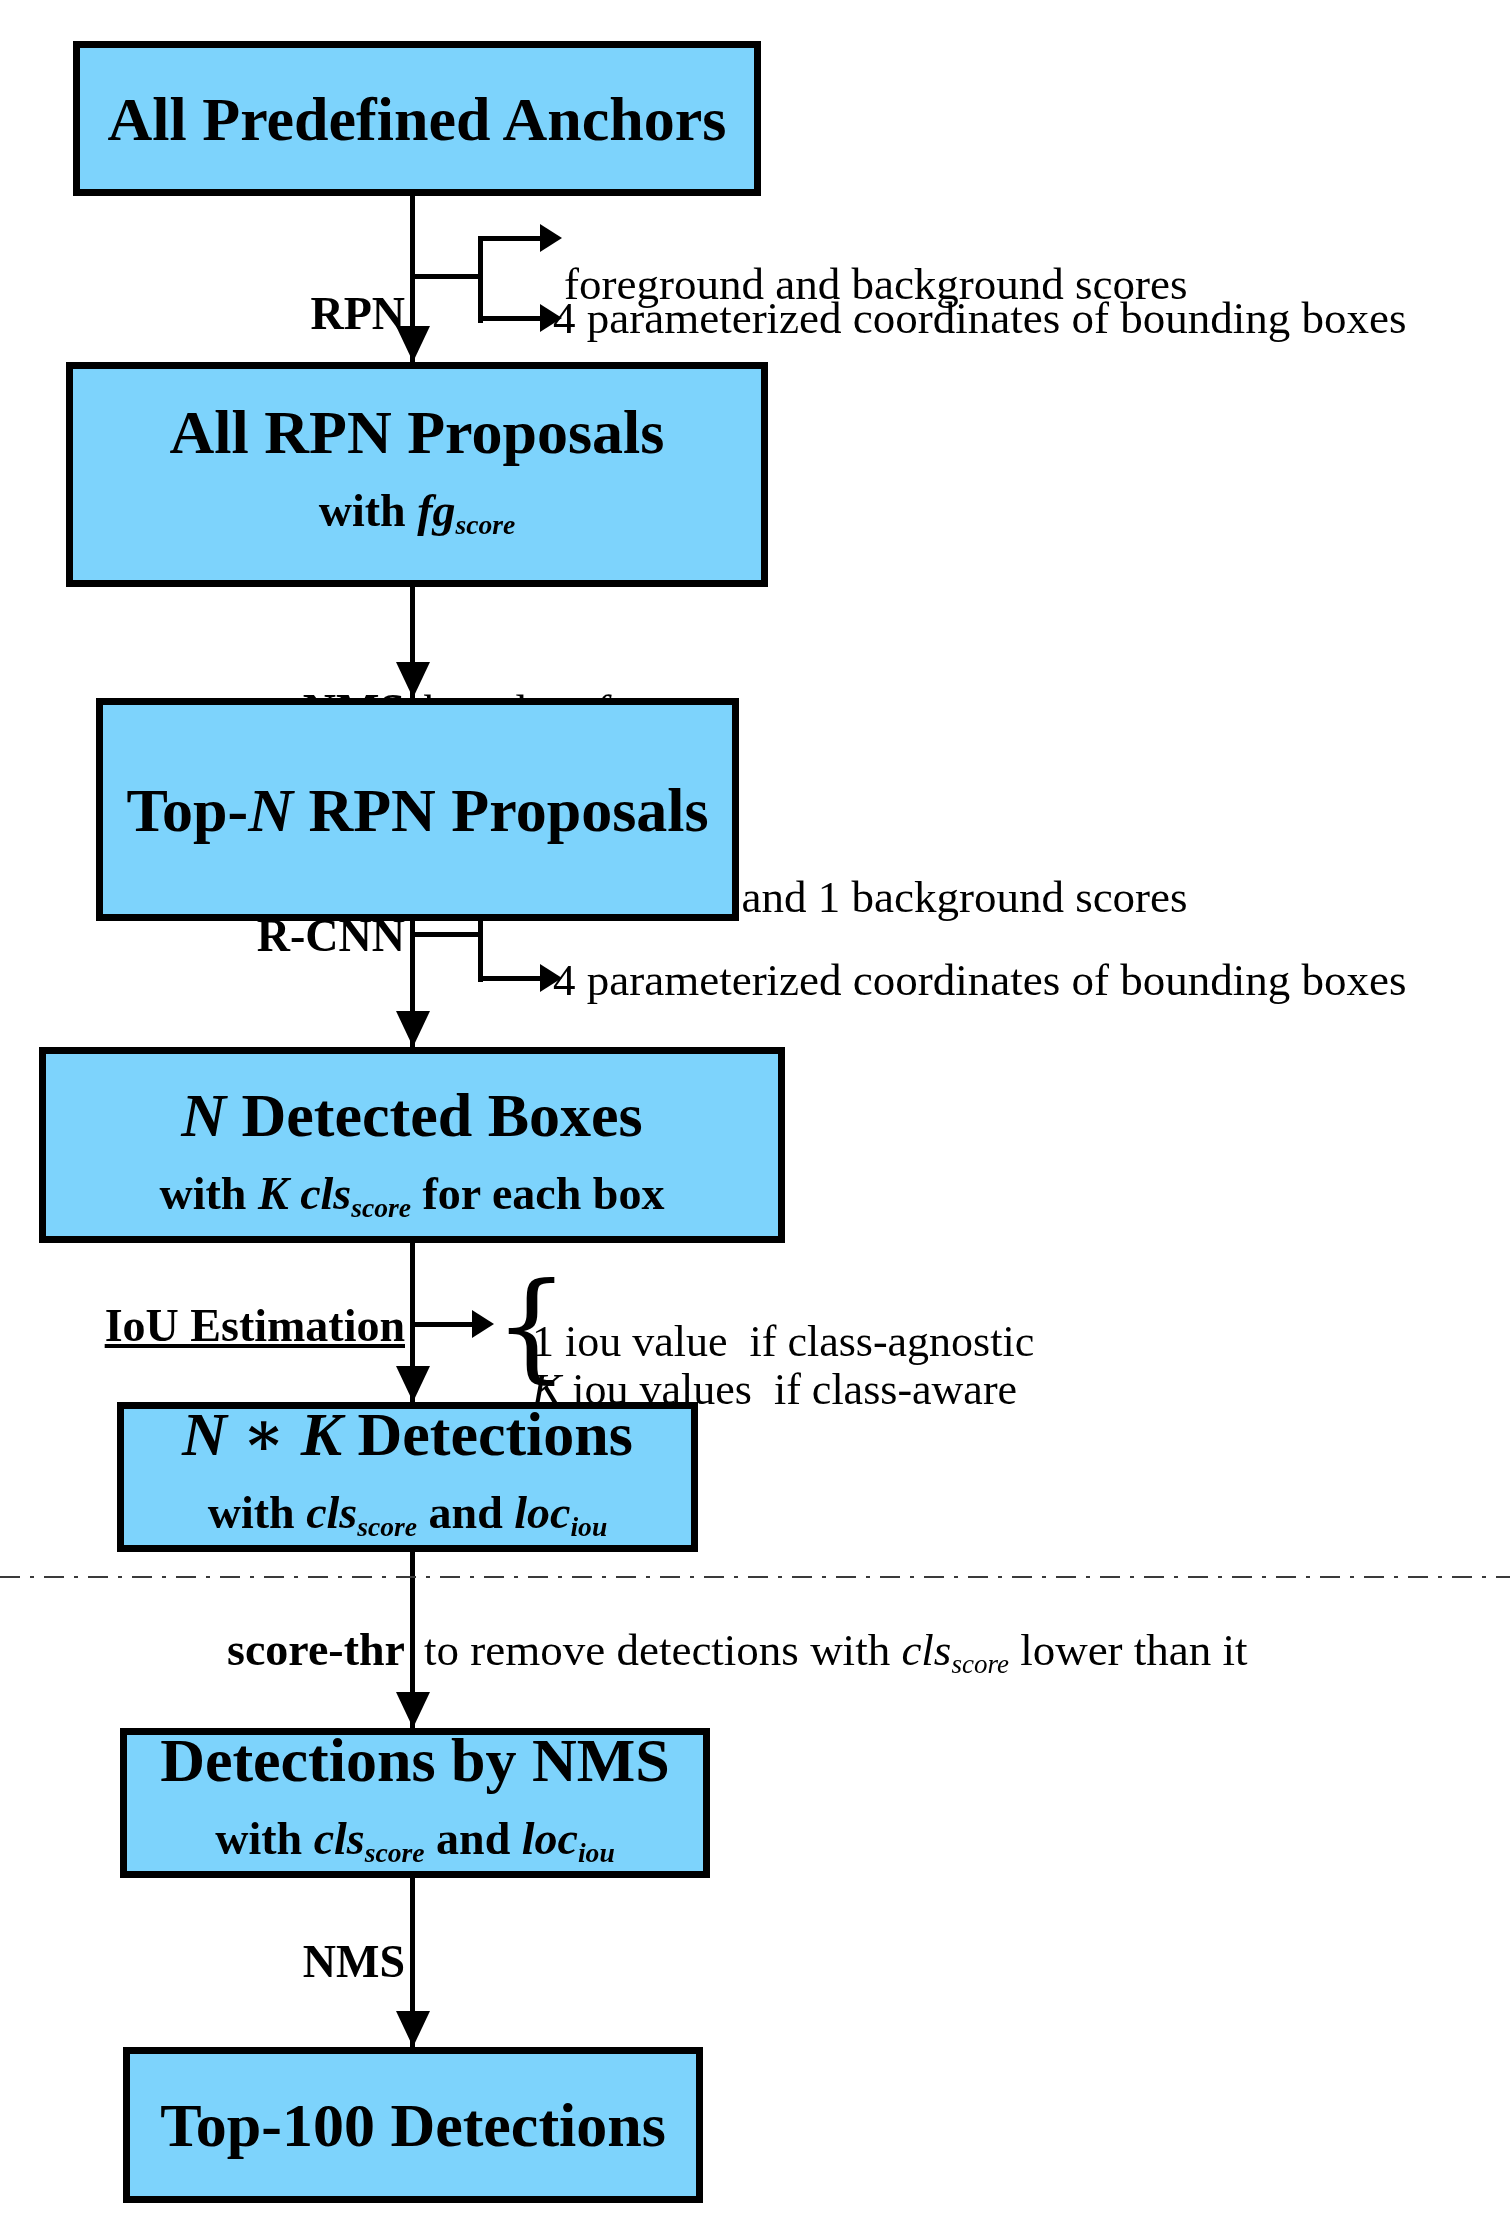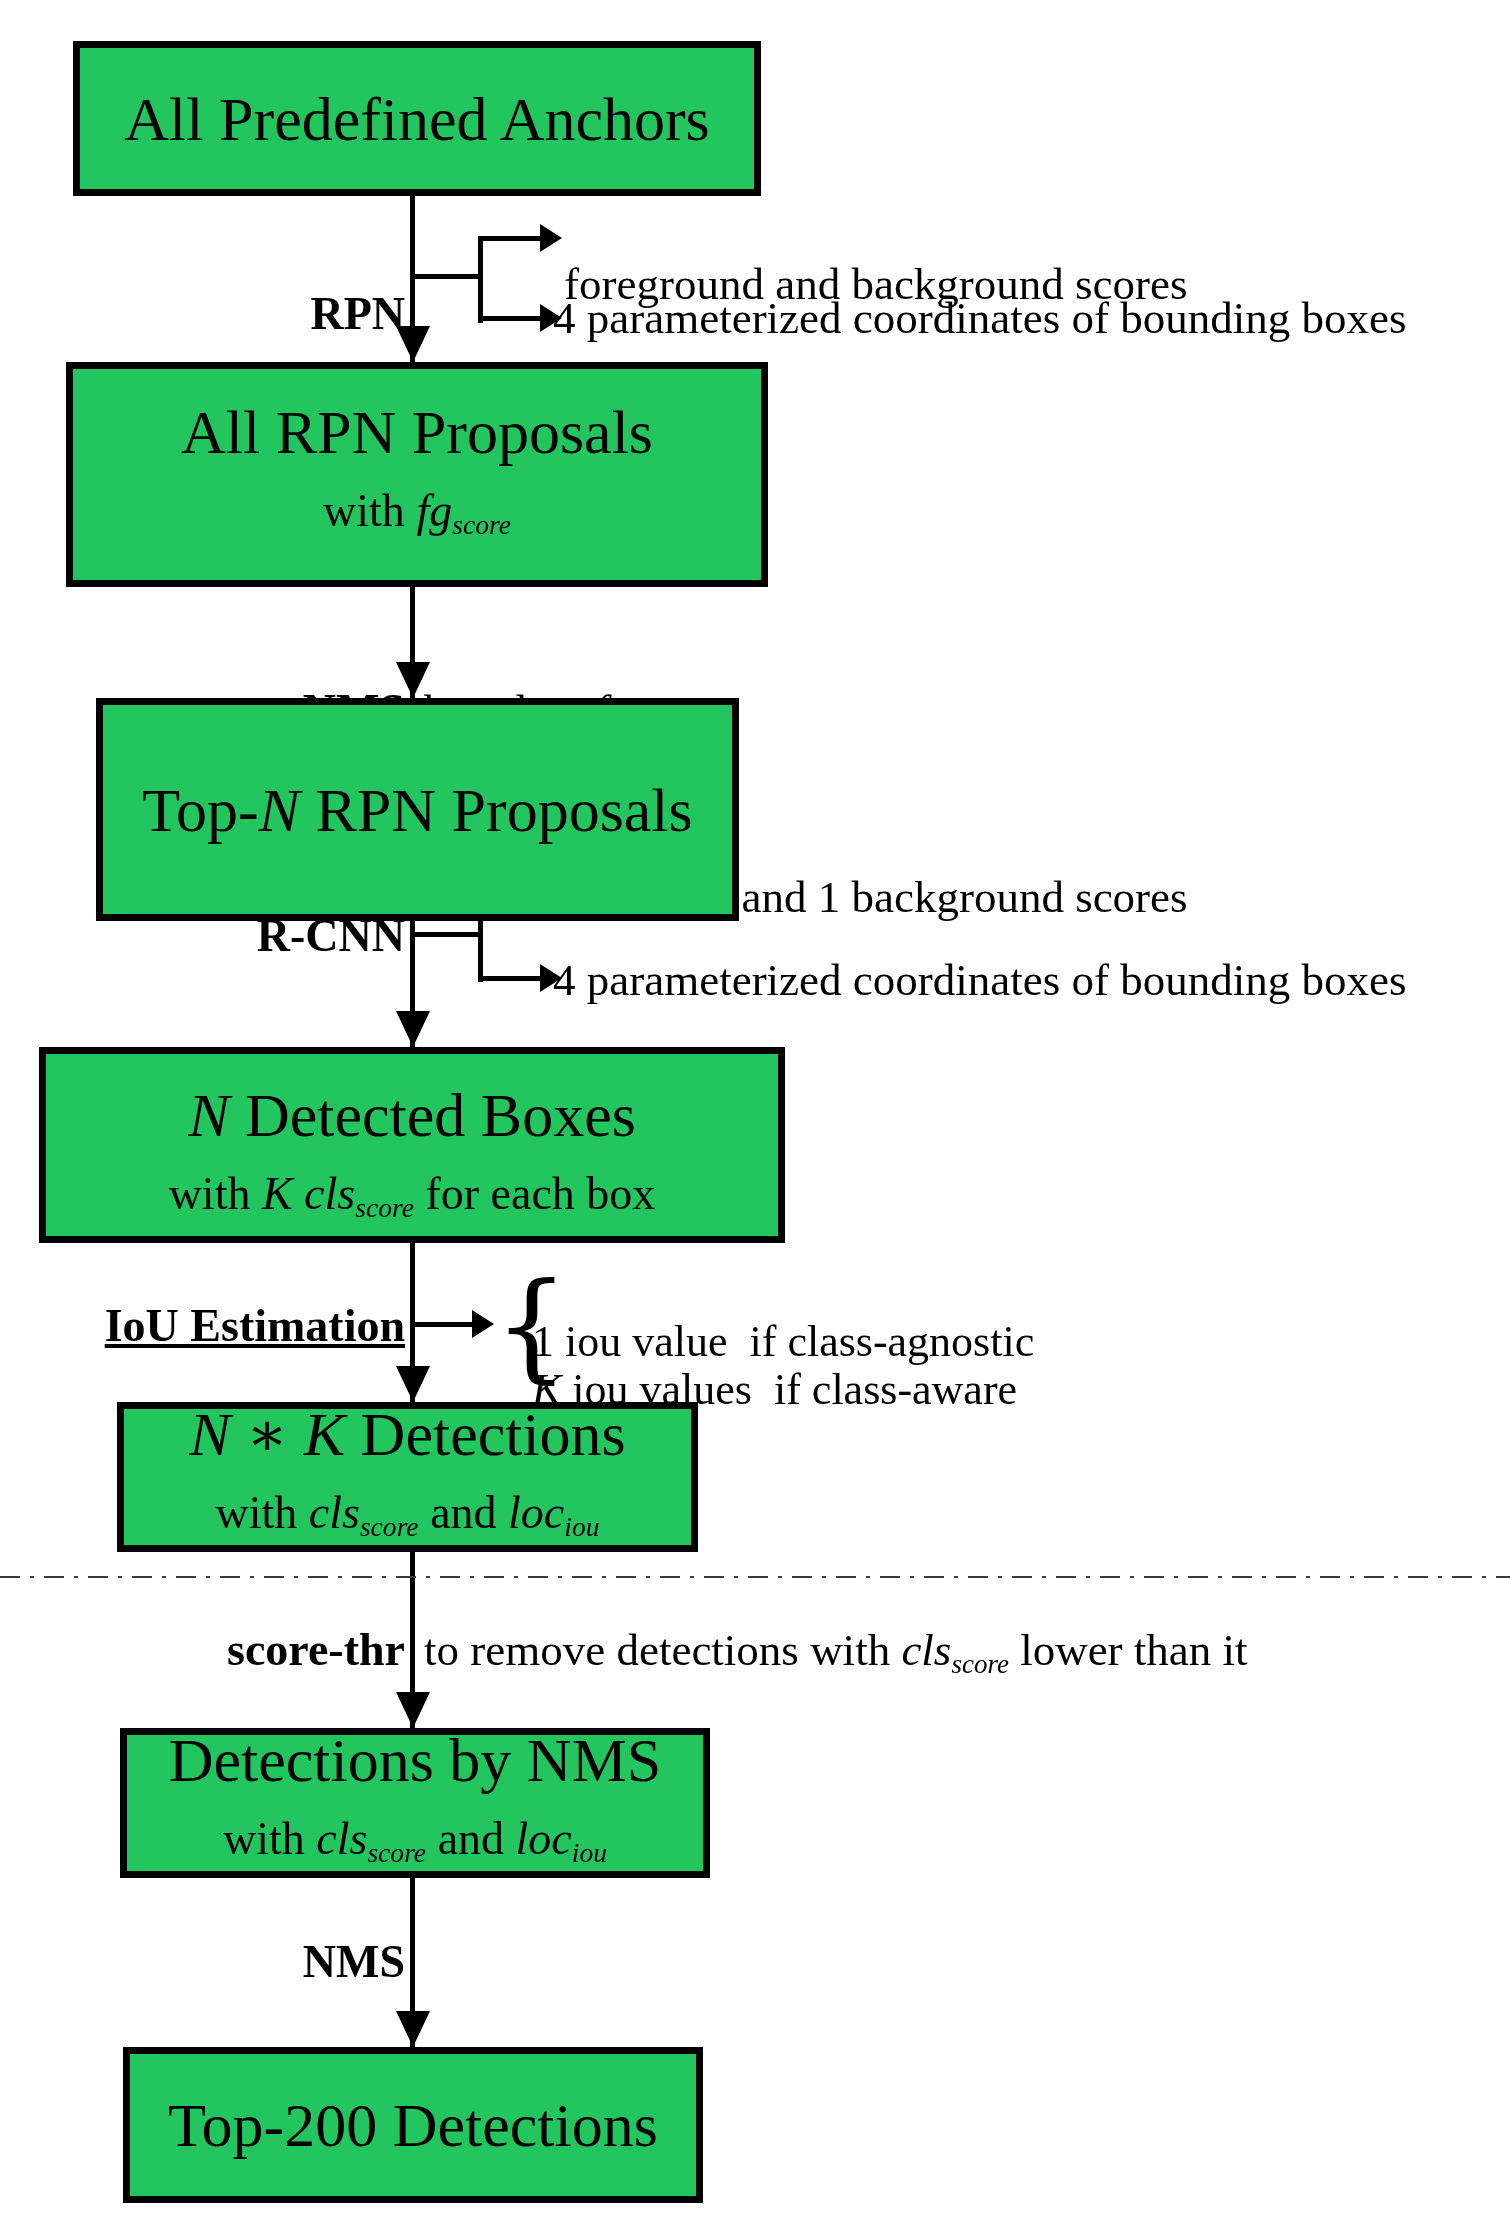--- a/index.html
+++ b/index.html
@@ -7,24 +7,25 @@
     position:relative;
     width:1510px;height:2233px;
     background:#ffffff;
     font-family:"Liberation Serif","DejaVu Serif",serif;
     color:#000;
     overflow:hidden;
   }
   .node{
     position:absolute;
     border:7px solid #000;
-    background:#22c55e;
+    background:#7dd3fc;
     display:flex;flex-direction:column;
     align-items:center;justify-content:center;
     text-align:center;
+    font-weight:bold;
   }
   .node .line1{font-size:62px;line-height:70px;white-space:nowrap;}
   .node .line2{font-size:46px;line-height:56px;white-space:nowrap;margin-top:16px;}
   .t-p{white-space:pre;}
   .t-i{white-space:pre;font-style:italic;}
   .t-sub{white-space:pre;font-style:italic;font-size:0.6em;vertical-align:-0.28em;}
   .vline,.hline{position:absolute;background:#000;}
   .arrow-down{
     position:absolute;width:0;height:0;
     border-left:17px solid transparent;
@@ -142,16 +143,16 @@
     <div class="line1"><span class="t-i">N</span><span class="t-p"> ∗ </span><span class="t-i">K</span><span class="t-p"> Detections</span></div>
     <div class="line2"><span class="t-p">with </span><span class="t-i">cls</span><span class="t-sub">score</span><span class="t-p"> and </span><span class="t-i">loc</span><span class="t-sub">iou</span></div>
   </div>
 
   <div class="node" style="left:120px;top:1728px;width:576px;height:136px;">
     <div class="line1"><span class="t-p">Detections by NMS</span></div>
     <div class="line2"><span class="t-p">with </span><span class="t-i">cls</span><span class="t-sub">score</span><span class="t-p"> and </span><span class="t-i">loc</span><span class="t-sub">iou</span></div>
   </div>
 
   <div class="node" style="left:123px;top:2047px;width:566px;height:142px;">
-    <div class="line1"><span class="t-p">Top-200 Detections</span></div>
+    <div class="line1"><span class="t-p">Top-100 Detections</span></div>
   </div>
 
 </div>
 
 </body></html>

